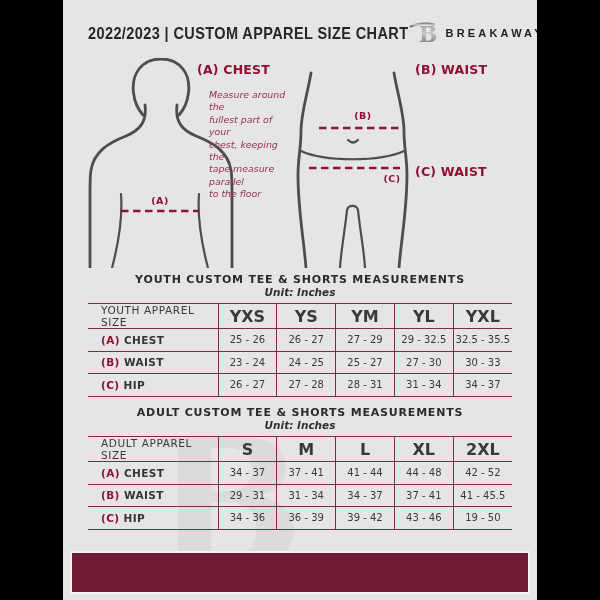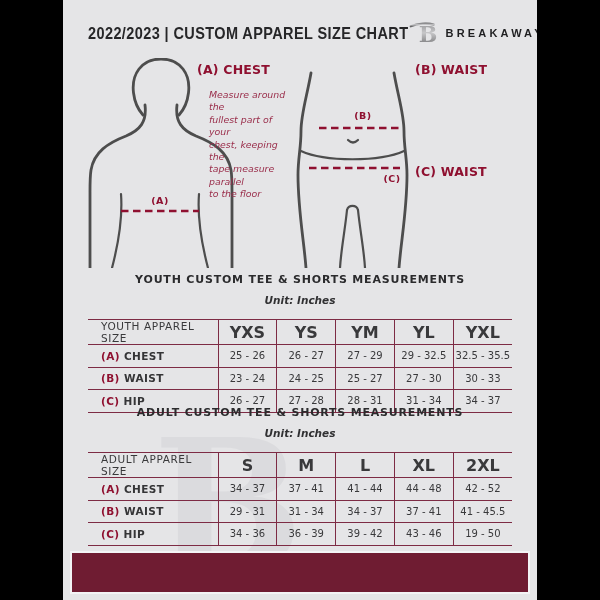--- a/index.html
+++ b/index.html
@@ -43,22 +43,22 @@
   .note-b{left:352px;top:6px;width:114px;}
   .note-c{left:352px;top:108px;width:120px;}
   .note h4{margin:0 0 9px;font-size:12.5px;font-weight:800;color:var(--maroon);letter-spacing:.2px;}
   .note p{margin:12px;font-size:9.4px;font-style:italic;font-weight:500;line-height:1.32;color:var(--desc);white-space:pre-line;}
 
   
   .table-block{position:absolute;left:0;width:474px;text-align:center;z-index:2;}
   .youth-block{top:273px;}
   .adult-block{top:406px;}
   .tbl-title{font-size:11px;font-weight:700;letter-spacing:.8px;color:#2b2b2d;}
-  .tbl-unit{font-size:10.5px;font-style:italic;font-weight:600;color:#313133;margin-top:8px;}
-  table{width:424px;margin:13px auto 0;border-collapse:collapse;table-layout:fixed;background:transparent;}
+  .tbl-unit{font-size:10.5px;font-style:italic;font-weight:600;color:#313133;margin-top:0;}
+  table{width:424px;margin:5px auto 0;border-collapse:collapse;table-layout:fixed;background:transparent;}
   col.label-col{width:130px;}
   th,td{border-top:1px solid var(--line);border-bottom:1px solid var(--line);height:21.5px;padding:0;font-size:10px;color:var(--ink);vertical-align:middle;}
   th+th,td+td{border-left:1px solid var(--line);}
   th.size-head{font-weight:700;font-size:16px;}
   th.label-head{font-weight:400;text-align:left;padding-left:13px;font-size:10.5px;letter-spacing:.6px;}
   td.label-cell{text-align:left;padding-left:13px;font-size:10.5px;font-weight:600;letter-spacing:.4px;color:#353537;}
   .row-key{color:var(--maroon);font-weight:800;}
 
   
   .watermark{position:absolute;left:90px;top:416px;z-index:0;font-family:"DejaVu Serif",serif;font-weight:700;font-size:178px;line-height:1;color:#dbdbde;}

